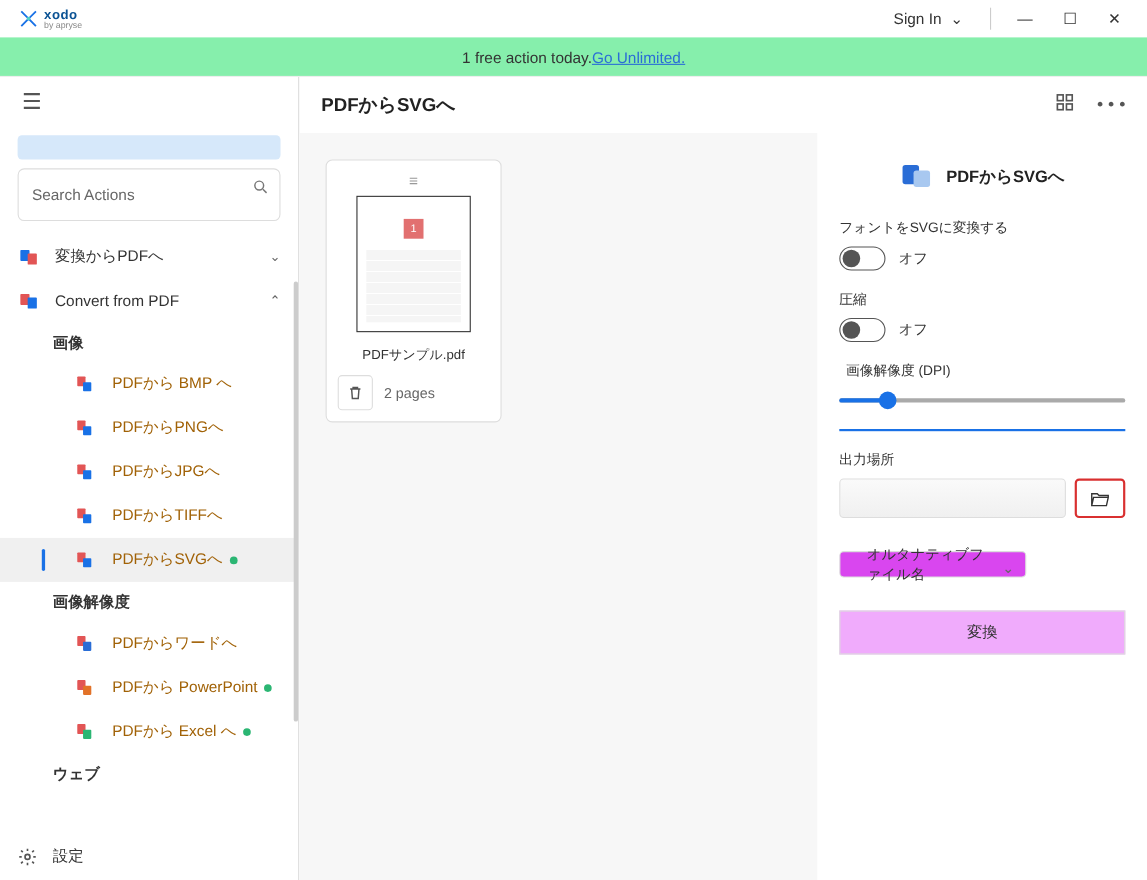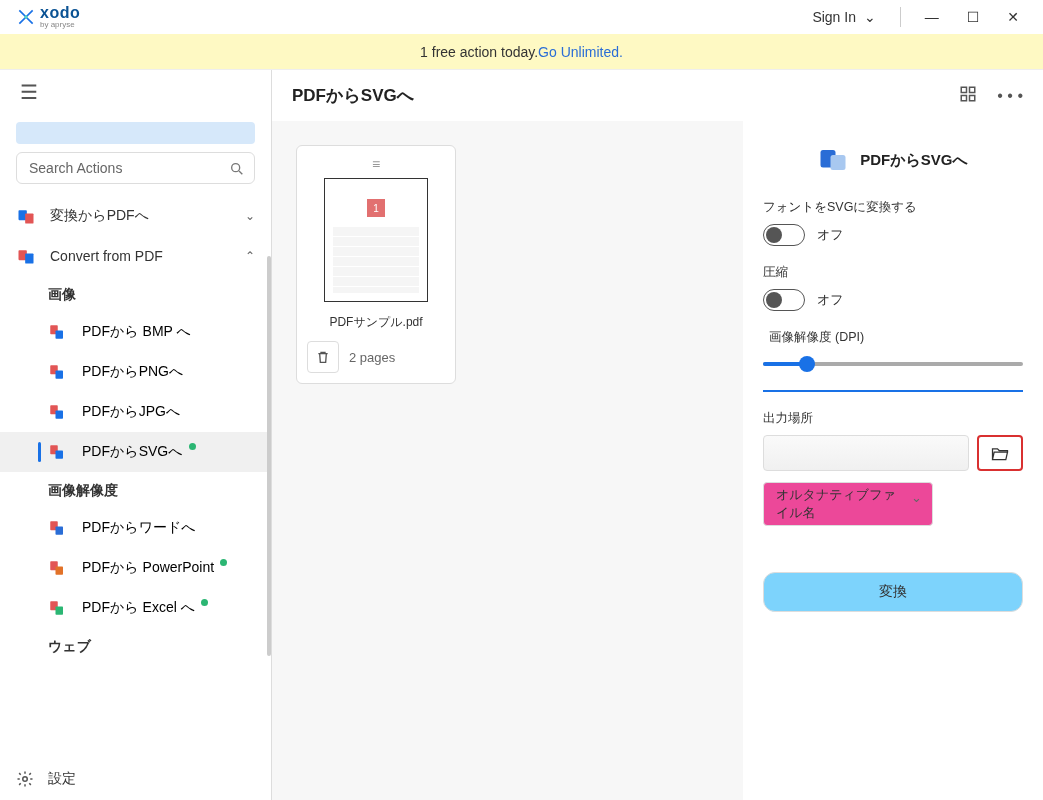--- a/index.html
+++ b/index.html
@@ -1,44 +1,44 @@
 <!DOCTYPE html>
 <html><head>
 <meta charset="utf-8">
 <style>
 *{box-sizing:border-box;margin:0;padding:0;font-family:"Segoe UI",Arial,sans-serif}
 body{width:1043px;height:800px;background:#fff;overflow:hidden;position:relative}
 .titlebar{height:34px;display:flex;align-items:center;padding:0 8px;justify-content:space-between}
 .logo{display:flex;align-items:center;gap:4px;padding-left:8px}
 .logo-icon{width:20px;height:20px}
 .logo-text{display:flex;flex-direction:column;line-height:1}
-.logo-main{font-size:16px;font-weight:600;color:#0b5394;letter-spacing:.5px}
+.logo-main{font-size:12px;font-weight:600;color:#0b5394;letter-spacing:.5px}
 .logo-sub{font-size:8px;color:#888}
 .titlebar-right{display:flex;align-items:center;gap:24px}
 .signin{display:flex;align-items:flex-start;gap:8px;font-size:14px;color:#333;cursor:pointer}
 .divider-v{width:1px;height:20px;background:#ccc}
 .win-controls{display:flex;gap:28px;padding-right:16px}
 .win-btn{font-size:14px;color:#333;cursor:pointer}
-.banner{height:36px;background:#fef9c3;border-bottom:1px solid #eee;display:flex;align-items:center;justify-content:center;font-size:14px;color:#333}
-.banner a{color:#2a6dd6;cursor:pointer}
+.banner{height:36px;background:#86efac;border-bottom:1px solid #eee;display:flex;align-items:center;justify-content:center;font-size:14px;color:#333}
+.banner a{color:#2a6dd6;text-decoration:underline;cursor:pointer}
 .app-body{display:flex;height:calc(800px - 70px)}
 .sidebar{width:272px;border-right:1px solid #ddd;display:flex;flex-direction:column;position:relative}
 .sidebar-top{padding:10px 16px}
 .hamburger{font-size:20px;color:#555;cursor:pointer;padding:4px}
 .blue-bar{margin:8px 16px 8px;height:22px;background:#d6e8fa;border-radius:4px}
 .search-wrap{margin:0 16px 12px;position:relative}
-.search-input{width:100%;height:32px;border:1px solid #ddd;border-radius:6px;padding:0 36px 0 12px;font-size:14px;outline:none}
+.search-input{width:100%;height:48px;border:1px solid #ddd;border-radius:6px;padding:0 36px 0 12px;font-size:14px;outline:none}
 .search-input::placeholder{color:#666}
 .search-ico{position:absolute;right:10px;top:9px;color:#777}
 .nav{flex:1;overflow-y:auto;padding-bottom:8px}
 .nav-group{display:flex;align-items:center;padding:10px 16px;cursor:pointer;font-size:14px;color:#333}
 .nav-group .gicon{width:20px;height:20px;margin-right:14px}
 .nav-group .chev{margin-left:auto;color:#666;font-size:12px}
 .nav-section{padding:10px 16px 8px 48px;font-size:14px;font-weight:600;color:#333}
-.nav-item{display:flex;padding:11px 16px 11px 48px;font-size:14px;color:#000000;cursor:pointer;position:relative}
+.nav-item{display:flex;align-items:center;padding:11px 16px 11px 68px;font-size:14px;color:#a16207;cursor:pointer;position:relative}
 .nav-item .iicon{width:18px;height:18px;margin-right:16px}
 .nav-item.selected{background:#f0f0f0}
 .nav-item.selected::before{content:"";position:absolute;left:38px;top:10px;bottom:10px;width:3px;background:#1971e6;border-radius:2px}
 .dot{width:7px;height:7px;background:#2bb673;border-radius:50%;margin-left:6px}
 .sb-scroll{position:absolute;right:0;top:186px;width:4px;height:400px;background:#ccc;border-radius:2px}
 .settings-row{display:flex;align-items:center;padding:12px 16px;font-size:14px;color:#333;cursor:pointer;border-top:1px solid transparent}
 .settings-row svg{margin-right:14px}
 .main{flex:1;display:flex;flex-direction:column}
 .main-header{display:flex;align-items:center;padding:14px 20px 14px 20px;justify-content:space-between}
 .main-title{font-size:17px;font-weight:600;color:#222}
@@ -63,27 +63,27 @@
 .opt-label{font-size:12.5px;color:#333;margin-bottom:8px}
 .toggle-row{display:flex;align-items:center;gap:12px;margin-bottom:18px}
 .toggle{width:42px;height:22px;border:1px solid #555;border-radius:11px;background:#fff;position:relative;cursor:pointer}
 .toggle-knob{position:absolute;left:2px;top:2px;width:16px;height:16px;background:#555;border-radius:50%}
 .toggle-txt{font-size:13px;color:#333}
 .slider-wrap{position:relative;margin:16px 0 24px}
 .slider-track{height:4px;background:#aaa;border-radius:2px;position:relative}
 .slider-fill{position:absolute;left:0;top:0;height:4px;background:#1971e6;border-radius:2px;width:17%}
 .slider-knob{position:absolute;top:-6px;left:17%;margin-left:-8px;width:16px;height:16px;background:#1971e6;border-radius:50%;cursor:pointer}
 .slider-line{height:2px;background:#1971e6;margin:24px 0 18px}
-.opt-section{margin-bottom:11px}
+.opt-section{margin-bottom:30px}
 .output-row{display:flex;gap:8px;align-items:stretch;margin-top:6px}
 .output-input{flex:1;height:36px;border:1px solid #ddd;border-radius:4px;background:linear-gradient(to bottom,#fafafa,#f0f0f0)}
 .folder-btn{width:46px;height:36px;border:2px solid #d93030;border-radius:4px;display:flex;align-items:center;justify-content:center;cursor:pointer}
-.overwrite-select{margin-top:6px;height:44px;border:1px solid #ddd;border-radius:4px;padding:0 30px 0 12px;font-size:13px;color:#333;background:#ec4899;display:flex;align-items:center;position:relative;width:170px;cursor:pointer}
+.overwrite-select{margin-top:6px;height:24px;border:1px solid #ddd;border-radius:4px;padding:0 30px 0 24px;font-size:13px;color:#333;background:#d946ef;display:flex;align-items:center;position:relative;width:170px;cursor:pointer}
 .overwrite-select::after{content:"⌄";position:absolute;right:10px;top:7px;color:#666}
-.convert-btn{margin-top:46px;height:40px;border:1px solid #ddd;border-radius:12px;display:flex;align-items:center;justify-content:center;font-size:14px;color:#333;cursor:pointer;background:#7dd3fc}
+.convert-btn{margin-top:30px;height:40px;border:1px solid #ddd;border-radius:0;display:flex;align-items:center;justify-content:center;font-size:14px;color:#333;cursor:pointer;background:#f0abfc}
 </style>
 </head>
 <body>
 
 <div class="titlebar">
   <div class="logo">
     <svg class="logo-icon" viewBox="0 0 24 24">
         <path d="M4 4l8 8-8 8M20 4l-8 8 8 8" stroke="#1971e6" stroke-width="2" fill="none"></path>
         <circle cx="12" cy="12" r="2" fill="#4fd1c5"></circle>
       </svg>
@@ -153,20 +153,27 @@
             <rect x="10" y="10" width="10" height="11" fill="#1971e6" rx="1"></rect>
           </svg>
           <span>PDFからPNGへ</span>
         </div>
       <div class="nav-item">
           <svg class="iicon" viewBox="0 0 24 24">
             <rect x="3" y="3" width="10" height="12" fill="#e25555" rx="1"></rect>
             <rect x="10" y="10" width="10" height="11" fill="#1971e6" rx="1"></rect>
           </svg>
           <span>PDFからJPGへ</span>
+        </div>
+      <div class="nav-item">
+          <svg class="iicon" viewBox="0 0 24 24">
+            <rect x="3" y="3" width="10" height="12" fill="#e25555" rx="1"></rect>
+            <rect x="10" y="10" width="10" height="11" fill="#1971e6" rx="1"></rect>
+          </svg>
+          <span>PDFからTIFFへ</span>
         </div>
       <div class="nav-item selected">
           <svg class="iicon" viewBox="0 0 24 24">
             <rect x="3" y="3" width="10" height="12" fill="#e25555" rx="1"></rect>
             <rect x="10" y="10" width="10" height="11" fill="#1971e6" rx="1"></rect>
           </svg>
           <span>PDFからSVGへ</span>
           <span class="dot"></span>
         </div>
       <div class="nav-section">画像解像度</div>

